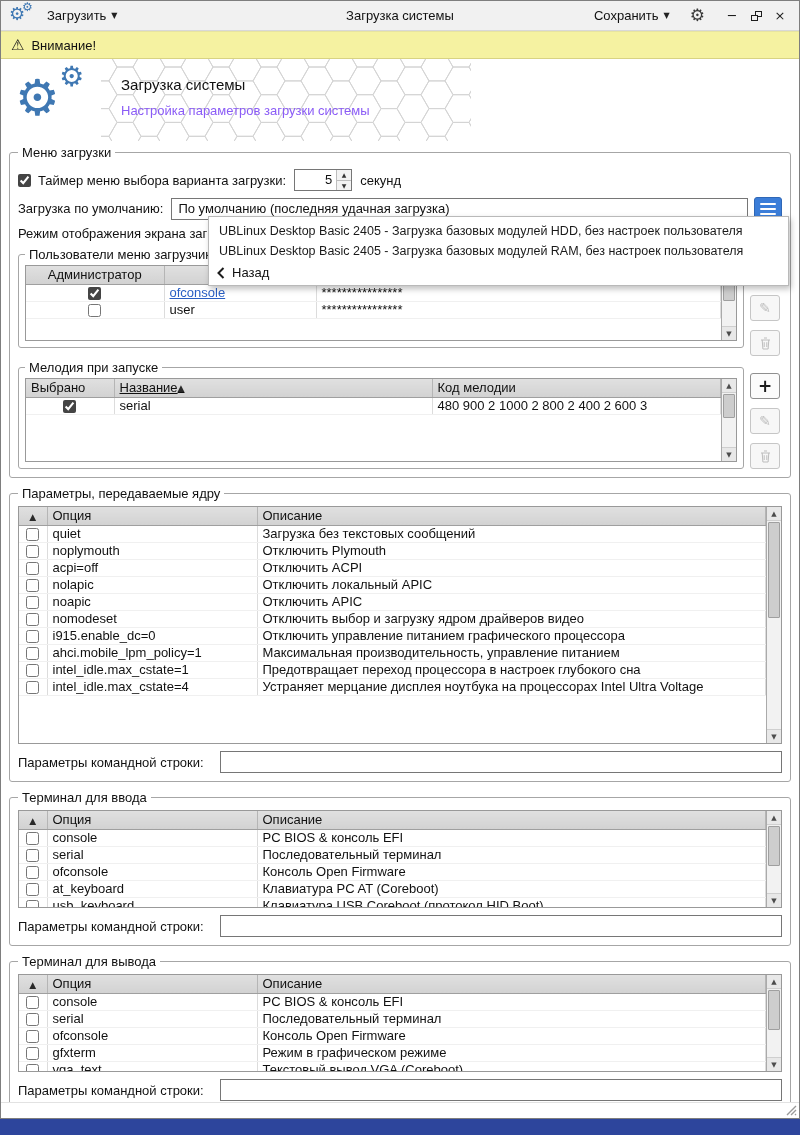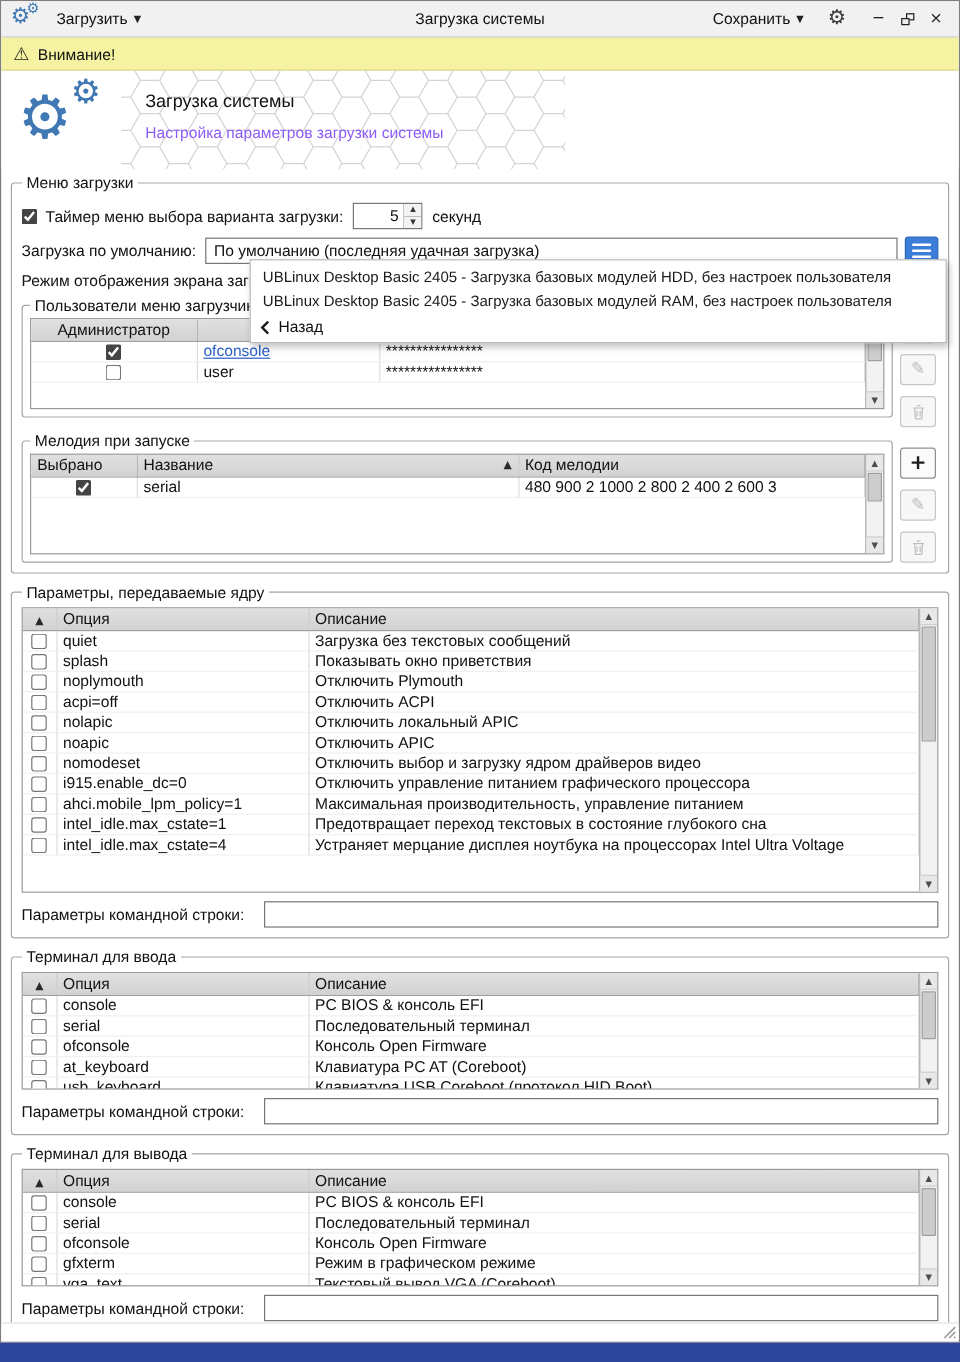--- a/index.html
+++ b/index.html
@@ -104,21 +104,21 @@
     white-space:nowrap; overflow:hidden;
   }
   table.grid th.th-center { text-align:center; }
   table.grid td {
     height:17px; line-height:16px; padding:0 5px; font-size:13px;
     border-right:1px solid #dcdcdc; border-bottom:1px solid #f0f0f0;
     white-space:nowrap; overflow:hidden;
   }
   table.grid td.c-check { text-align:center; }
   table.grid td.c-check input { margin:0; vertical-align:middle; }
-  .th-flex { display:flex; align-items:center; justify-content:space-between; }
+  .th-flex { display:flex; align-items:center; justify-content:flex-start;text-decoration:underline; }
   .sort { font-size:9px; color:#2a2a2a; }
   .cell-link { color:#2a5fc4; text-decoration:underline; }
 
   
   .vscroll { width:15px; flex:0 0 15px; border-left:1px solid #aaa; background:#f2f2f2; display:flex; flex-direction:column; }
   .sb-btn { height:14px; flex:0 0 14px; display:flex; align-items:center; justify-content:center; font-size:7px; color:#4c4c4c; background:#e8e8e8; border-bottom:1px solid #cfcfcf; }
   .sb-btn.bottom { border-bottom:none; border-top:1px solid #cfcfcf; }
   .sb-track { flex:1; position:relative; }
   .sb-thumb { position:absolute; left:1px; right:1px; background:#cdcdcd; border:1px solid #9f9f9f; border-radius:1px; }
 
@@ -359,25 +359,20 @@
                 </tr>
               </thead>
               <tbody>
                   <tr>
                     <td class="c-check"><input type="checkbox" style=""></td>
                     <td><span>quiet</span></td>
                     <td><span>Загрузка без текстовых сообщений</span></td>
                   </tr>
                   <tr>
                     <td class="c-check"><input type="checkbox" style=""></td>
-                    <td><span>splash</span></td>
-                    <td><span>Показывать окно приветствия</span></td>
-                  </tr>
-                  <tr>
-                    <td class="c-check"><input type="checkbox" style=""></td>
                     <td><span>noplymouth</span></td>
                     <td><span>Отключить Plymouth</span></td>
                   </tr>
                   <tr>
                     <td class="c-check"><input type="checkbox" style=""></td>
                     <td><span>acpi=off</span></td>
                     <td><span>Отключить ACPI</span></td>
                   </tr>
                   <tr>
                     <td class="c-check"><input type="checkbox" style=""></td>
@@ -400,21 +395,21 @@
                     <td><span>Отключить управление питанием графического процессора</span></td>
                   </tr>
                   <tr>
                     <td class="c-check"><input type="checkbox" style=""></td>
                     <td><span>ahci.mobile_lpm_policy=1</span></td>
                     <td><span>Максимальная производительность, управление питанием</span></td>
                   </tr>
                   <tr>
                     <td class="c-check"><input type="checkbox" style=""></td>
                     <td><span>intel_idle.max_cstate=1</span></td>
-                    <td><span>Предотвращает переход текстовых в состояние глубокого сна</span></td>
+                    <td><span>Предотвращает переход процессора в настроек глубокого сна</span></td>
                   </tr>
                   <tr>
                     <td class="c-check"><input type="checkbox" style=""></td>
                     <td><span>intel_idle.max_cstate=4</span></td>
                     <td><span>Устраняет мерцание дисплея ноутбука на процессорах Intel Ultra Voltage</span></td>
                   </tr>
                 </tbody>
             </table>
           </div>
           <div class="vscroll">

